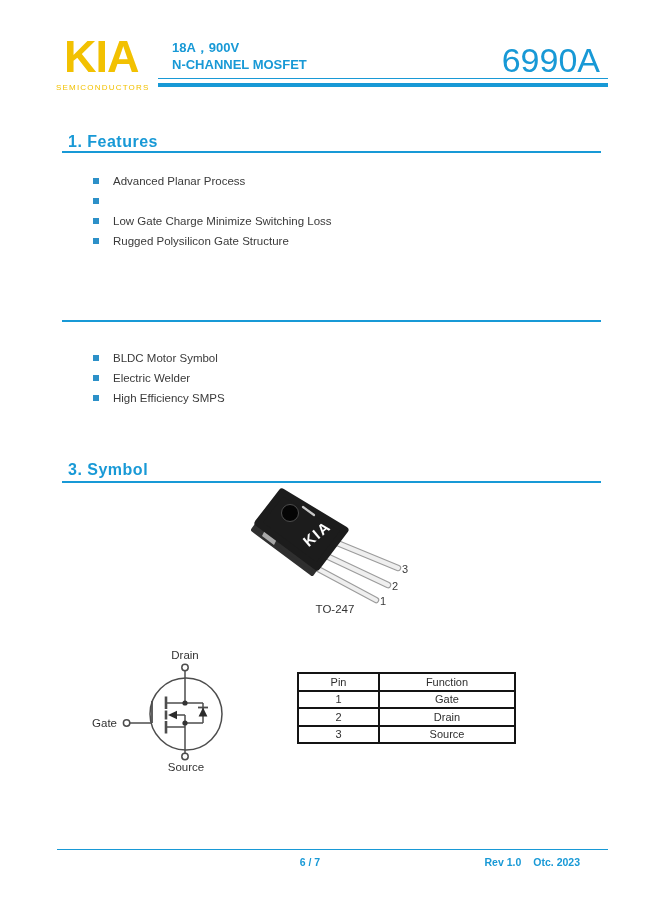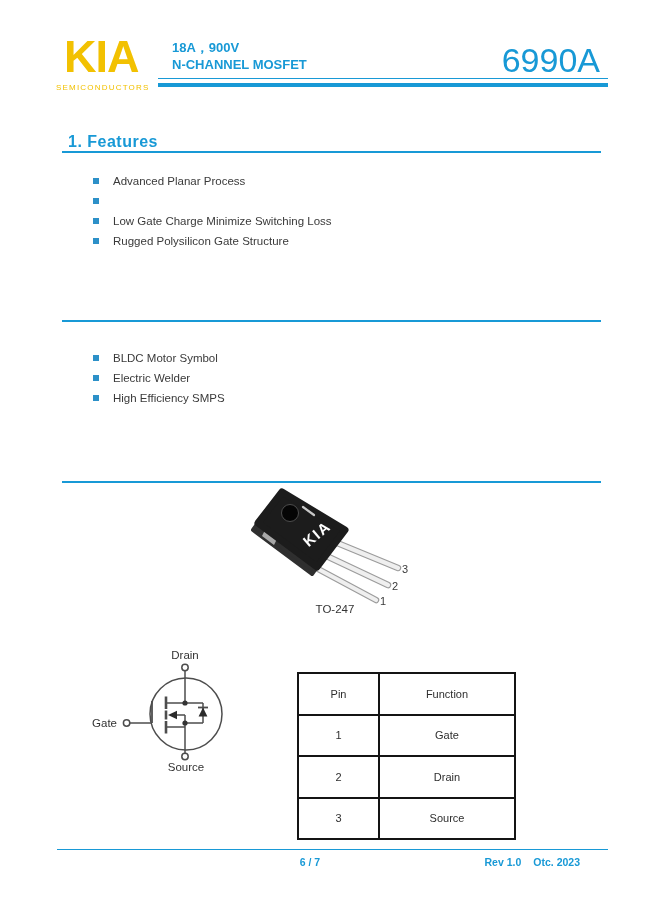--- a/index.html
+++ b/index.html
@@ -27,21 +27,21 @@
             font-size:11.5px;color:#3a3a3a;white-space:nowrap;}
   .blt{display:inline-block;width:6px;height:6px;background:#2C90C8;margin-right:14px;
        flex:0 0 auto;}
   sub{font-size:8px;}
 
   
   .pkg-caption{left:245px;top:603px;width:180px;text-align:center;font-size:11.5px;
                color:#333333;}
   .pin-table{left:297px;top:672px;border-collapse:collapse;font-size:11px;color:#2e2e2e;}
   .pin-table th,.pin-table td{border:2px solid #141414;text-align:center;height:15.5px;
-               padding:12px 4px;font-weight:normal;}
+               padding:0 4px;font-weight:normal;}
   .col-pin{width:81px;} .col-fn{width:136px;}
 
   
   .ft-rule{left:57px;top:849px;width:551px;height:1px;background:#1899D6;}
   .ft-page{left:240px;top:856px;width:140px;text-align:center;font-size:10.5px;
            font-weight:bold;color:#1899D6;}
   .ft-right{left:430px;top:856px;width:150px;text-align:right;font-size:10.5px;
             font-weight:bold;color:#1899D6;}
   .ft-right .date{margin-left:12px;}
 
@@ -91,20 +91,21 @@
     <li>
       <span class="blt"></span>
       <span>Electric Welder</span>
     </li>
     <li>
       <span class="blt"></span>
       <span>High Efficiency SMPS</span>
     </li>
   </ul>
 
+  <div class="abs sec-h" style="top:461px;">3. Symbol</div>
   <div class="abs sec-rule" style="top:481px;"></div>
 
   <svg class="abs" style="left:245px;top:482px;" width="180" height="125" viewBox="0 0 180 125">
 
     <g>
       <line x1="60" y1="80" x2="131" y2="118" stroke="#9c9c9c" stroke-width="6.5" stroke-linecap="round"></line>
       <line x1="73" y1="70" x2="143" y2="103" stroke="#9c9c9c" stroke-width="6.5" stroke-linecap="round"></line>
       <line x1="85" y1="58" x2="153" y2="86" stroke="#9c9c9c" stroke-width="6.5" stroke-linecap="round"></line>
       <line x1="60" y1="80" x2="131" y2="118" stroke="#efefef" stroke-width="4.2" stroke-linecap="round"></line>
       <line x1="73" y1="70" x2="143" y2="103" stroke="#efefef" stroke-width="4.2" stroke-linecap="round"></line>

